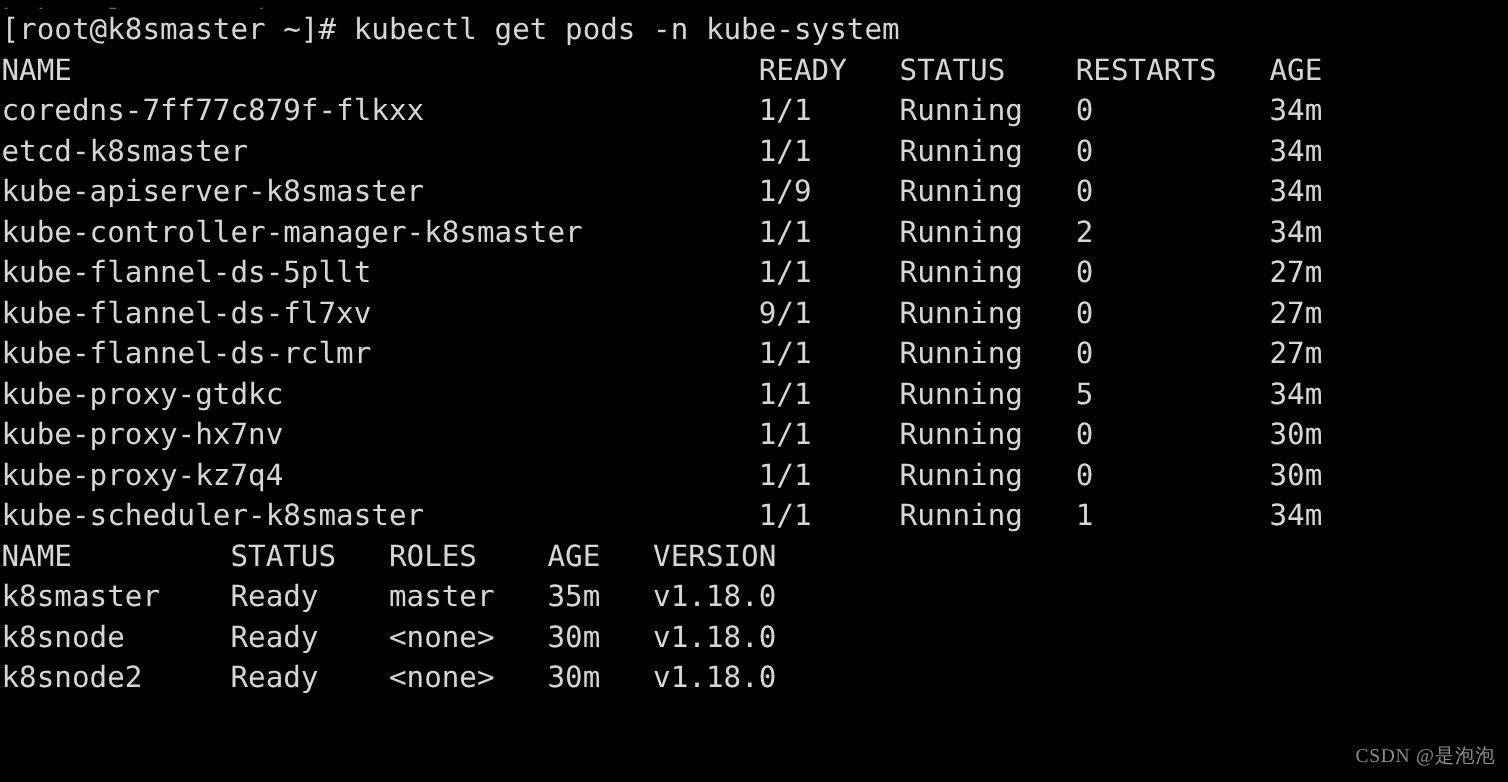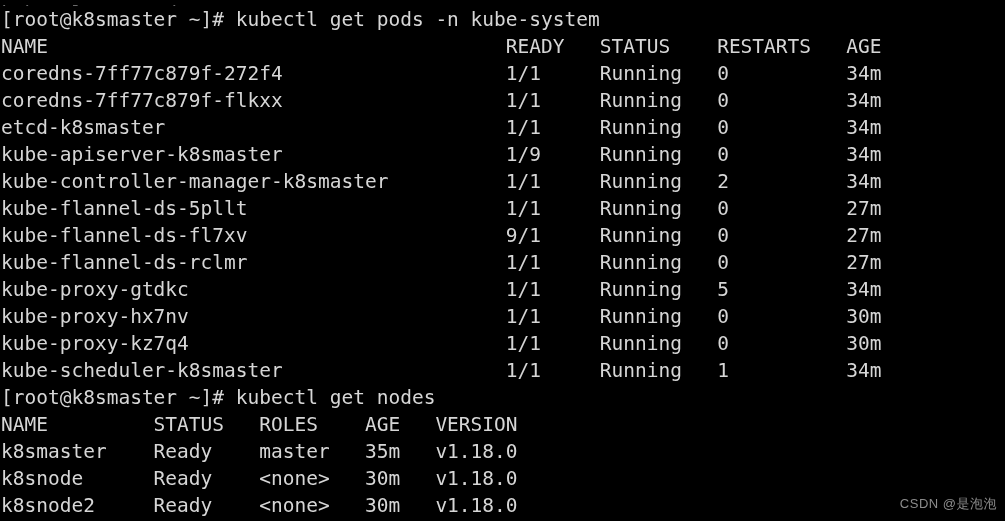--- a/index.html
+++ b/index.html
@@ -49,53 +49,51 @@
     display: block;
     white-space: pre;
     height: 16px;
     line-height: 27px;
     position: relative;
   }
   .watermark {
     position: absolute;
     right: 8px;
     bottom: 4px;
-    font-family: Liberation Sans, sans-serif;
+    font-family: Liberation Serif, serif;
     font-size: 13px;
     color: #8c8c8c;
     letter-spacing: 0.5px;
     white-space: pre;
   }
 </style>
 </head>
 <body>
 
 <div id="terminal">
   <div class="screen">
 
     <div class="line partial-top">kubectl get pods</div>
 
     <div class="line">[root@k8smaster ~]# kubectl get pods -n kube-system</div>
 
     <div class="line">NAME                                       READY   STATUS    RESTARTS   AGE</div>
 
-    <div class="line">coredns-7ff77c879f-272f4                   1/1     Running   0          34m</div>
     <div class="line">coredns-7ff77c879f-flkxx                   1/1     Running   0          34m</div>
     <div class="line">etcd-k8smaster                             1/1     Running   0          34m</div>
     <div class="line">kube-apiserver-k8smaster                   1/9     Running   0          34m</div>
     <div class="line">kube-controller-manager-k8smaster          1/1     Running   2          34m</div>
     <div class="line">kube-flannel-ds-5pllt                      1/1     Running   0          27m</div>
     <div class="line">kube-flannel-ds-fl7xv                      9/1     Running   0          27m</div>
     <div class="line">kube-flannel-ds-rclmr                      1/1     Running   0          27m</div>
     <div class="line">kube-proxy-gtdkc                           1/1     Running   5          34m</div>
     <div class="line">kube-proxy-hx7nv                           1/1     Running   0          30m</div>
     <div class="line">kube-proxy-kz7q4                           1/1     Running   0          30m</div>
     <div class="line">kube-scheduler-k8smaster                   1/1     Running   1          34m</div>
 
-    <div class="line">[root@k8smaster ~]# kubectl get nodes</div>
 
     <div class="line">NAME         STATUS   ROLES    AGE   VERSION</div>
 
     <div class="line">k8smaster    Ready    master   35m   v1.18.0</div>
     <div class="line">k8snode      Ready    &lt;none&gt;   30m   v1.18.0</div>
     <div class="line">k8snode2     Ready    &lt;none&gt;   30m   v1.18.0</div>
 
     <div class="cursor-line">
       
     </div>

